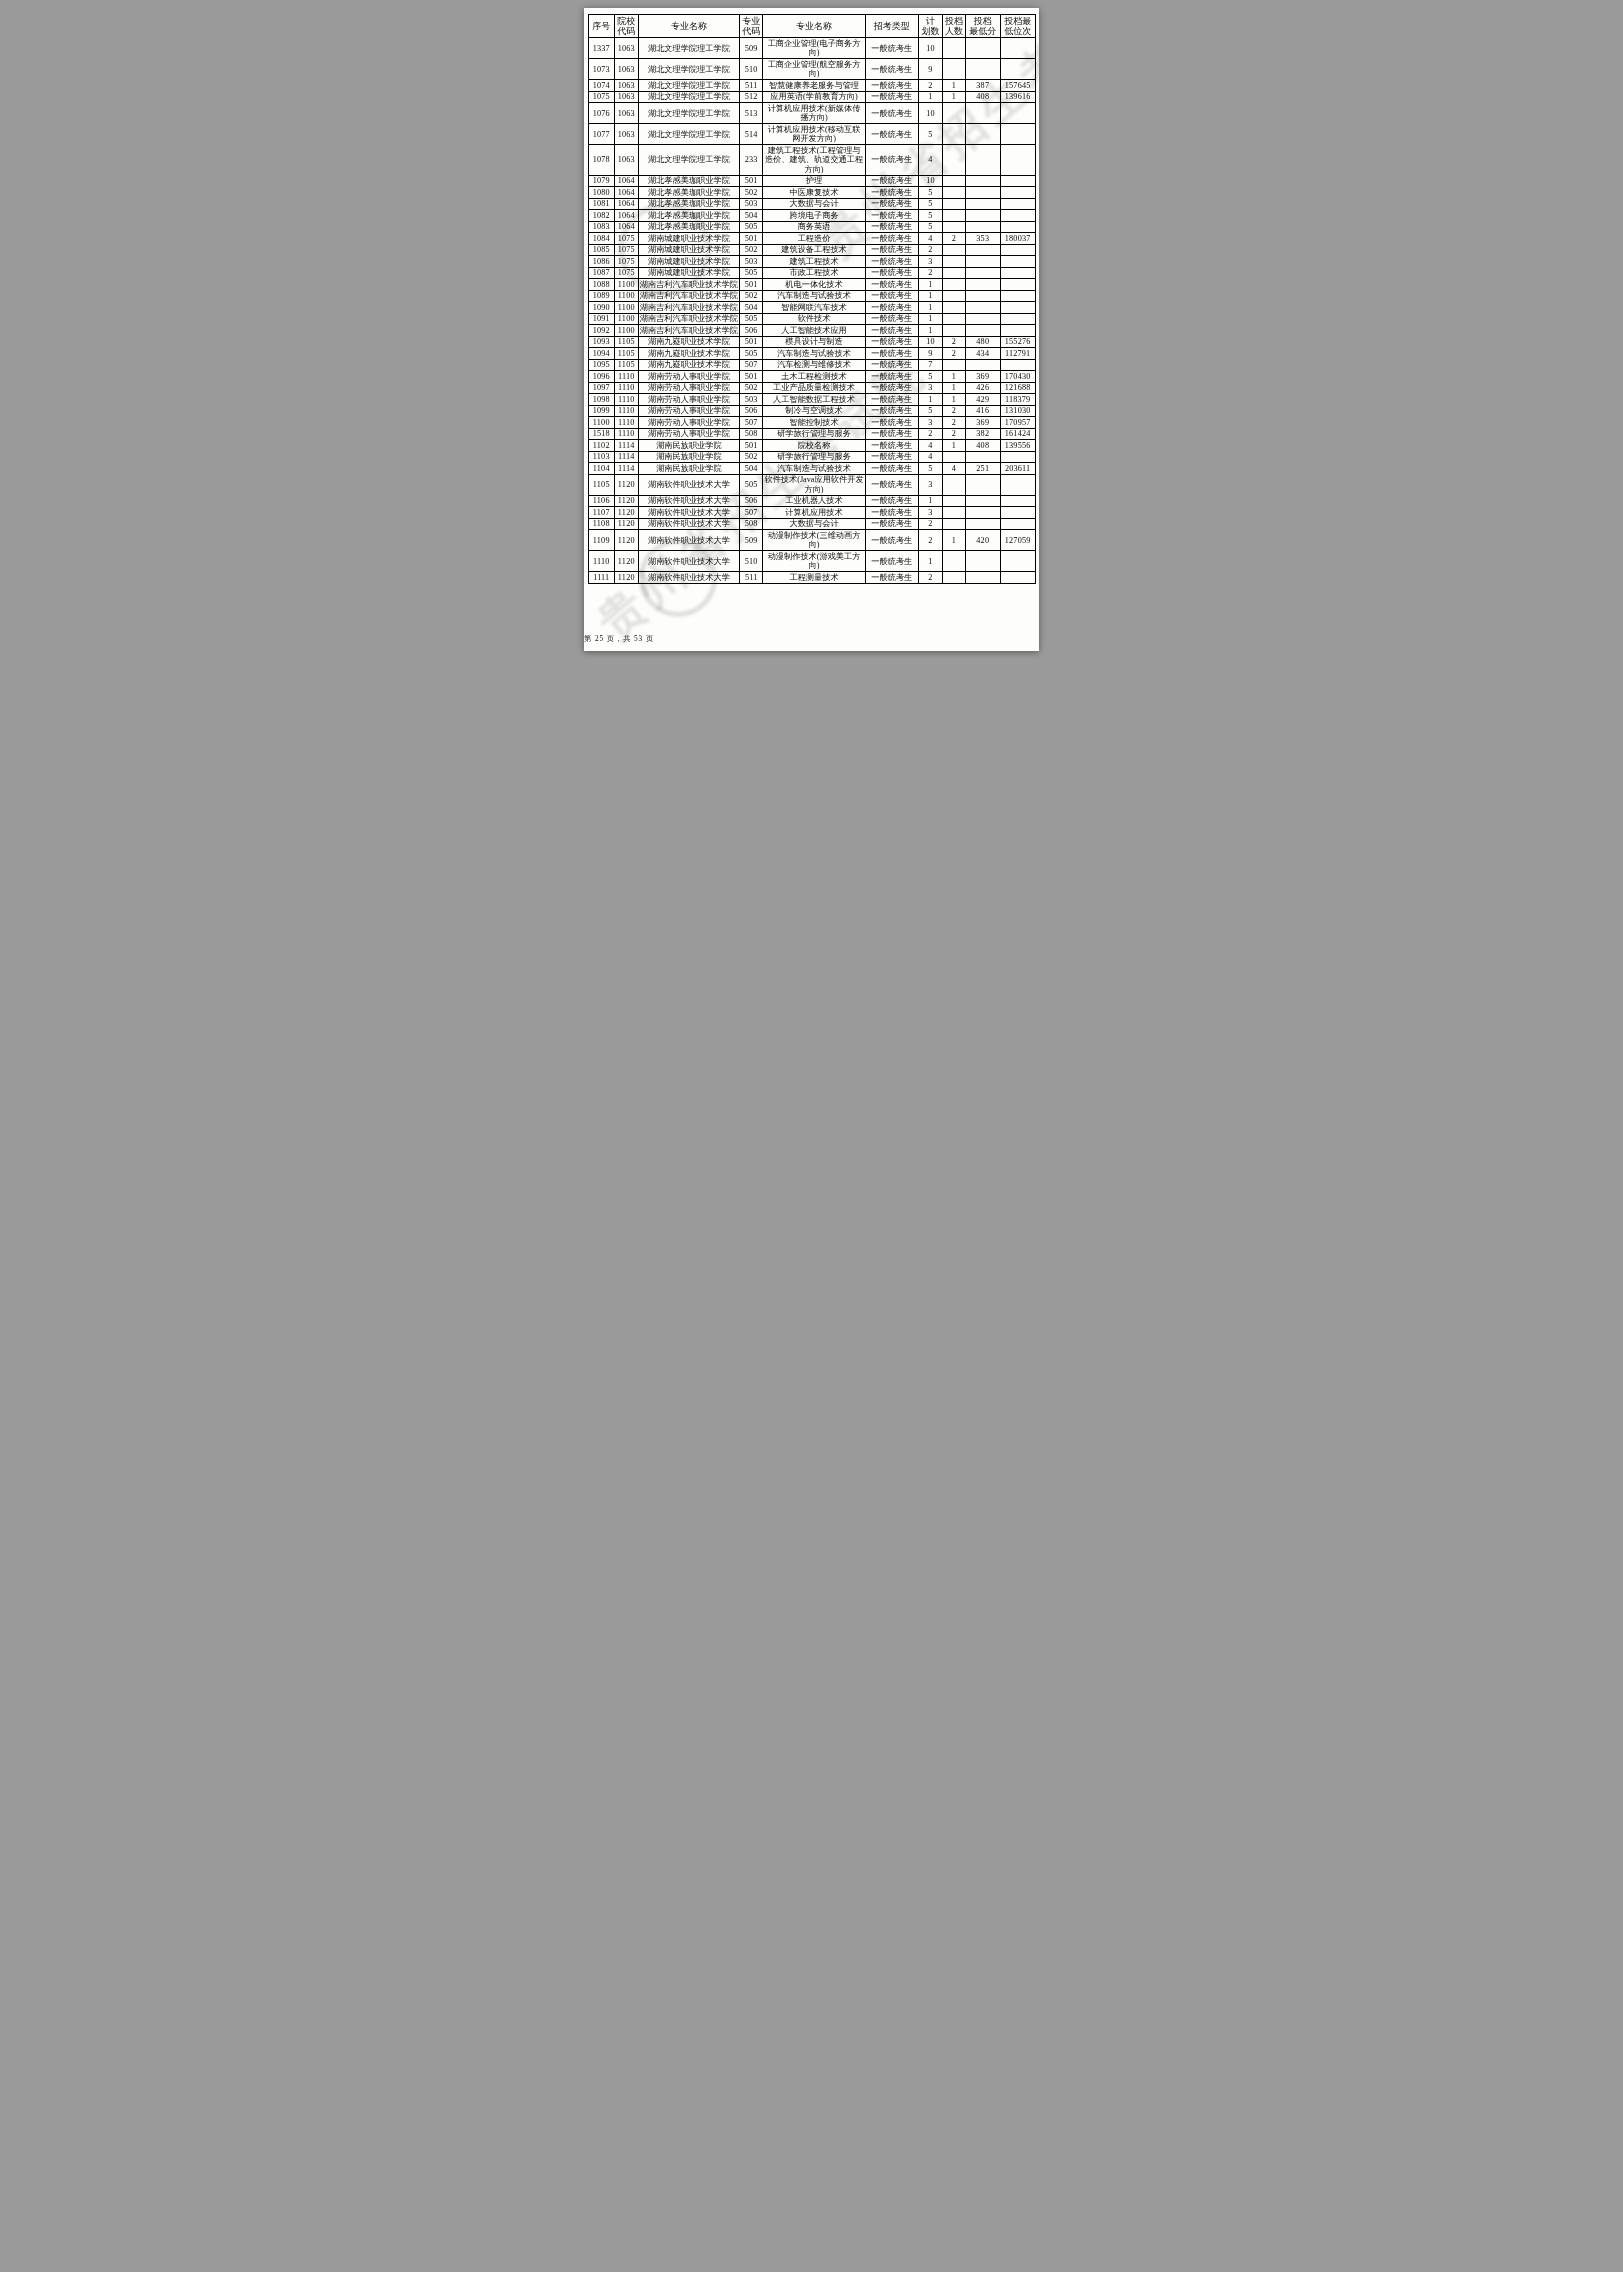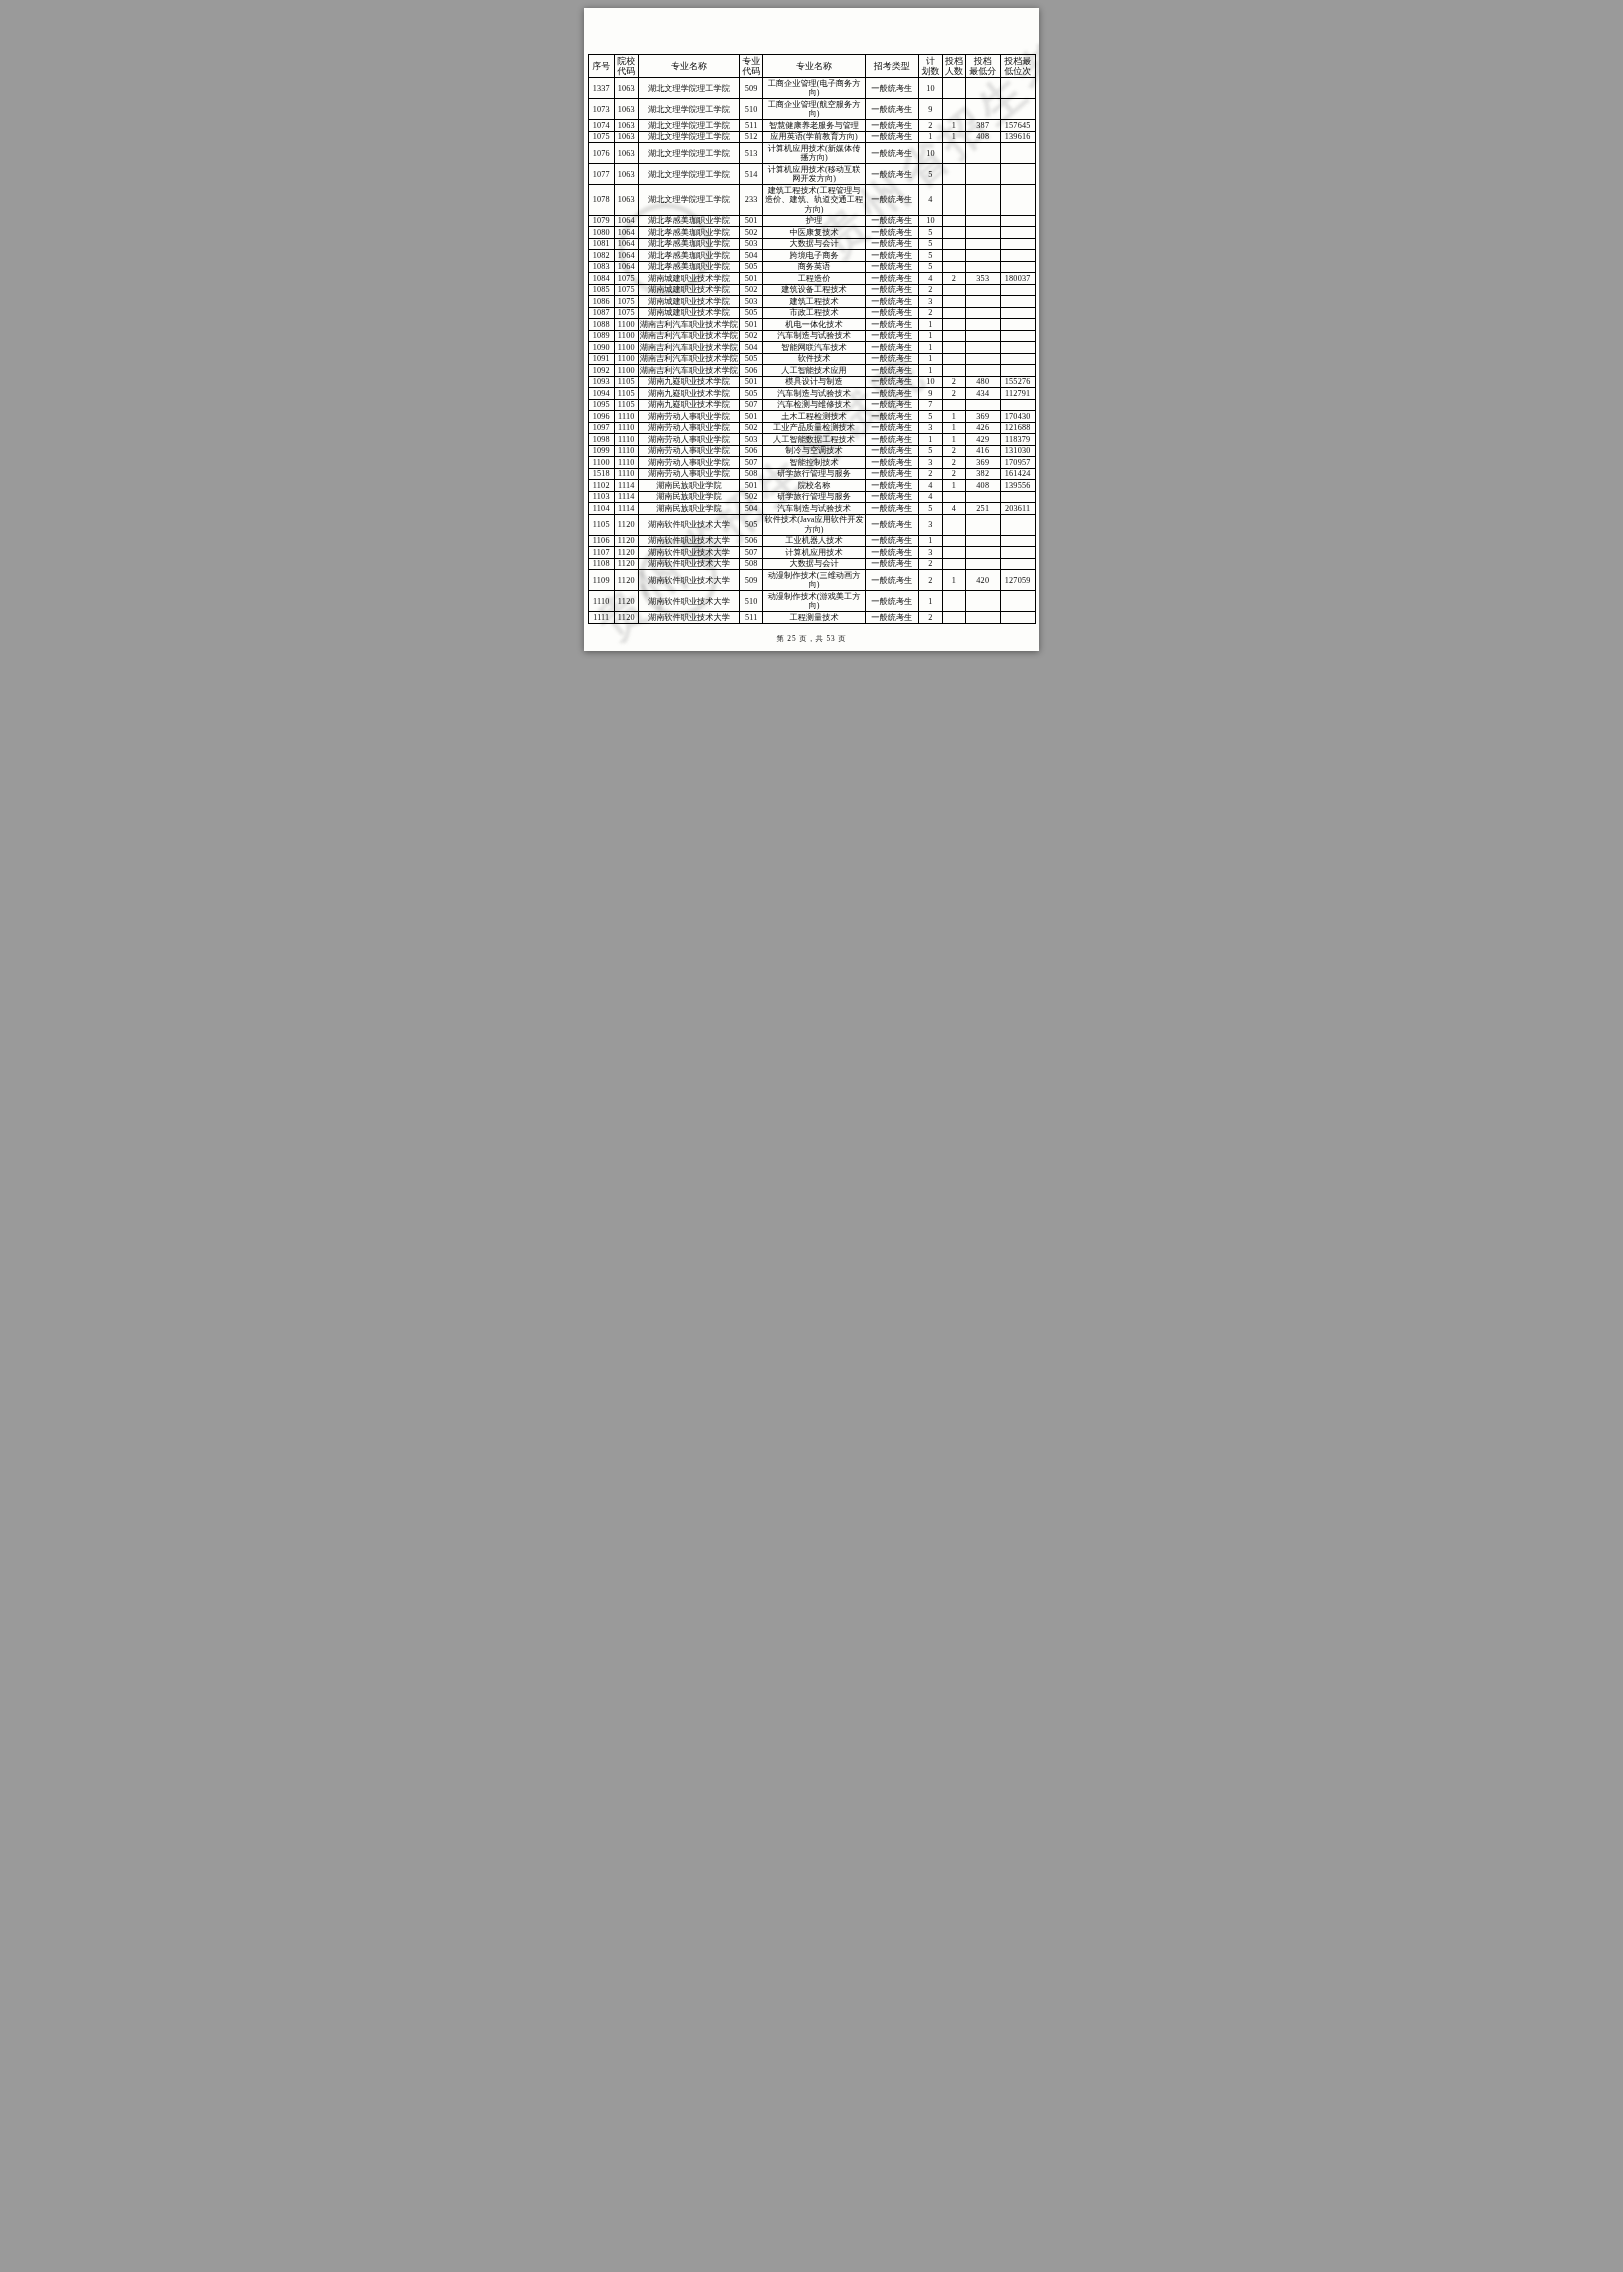--- a/index.html
+++ b/index.html
@@ -49,21 +49,20 @@
     position: absolute;
     z-index: 1;
     top: 5.5px;
     left: 3.6px;
     width: 448px;
     border-collapse: collapse;
     table-layout: fixed;
     border: 1.4px solid #000;
     background: transparent;
     color: #0a0a0a;
-    margin-top: 40px;
   }
   table.adm th, table.adm td {
     border: 1.1px solid #000;
     text-align: center;
     vertical-align: middle;
     overflow: hidden;
     padding: 0.5px 0.9px;
   }
   table.adm th {
     font-size: 9px;
@@ -81,21 +80,20 @@
     font-size: 8.2px;
     letter-spacing: 0.2px;
   }
   
   .footer {
     position: absolute;
     z-index: 1;
     left: 0;
     right: 0;
     top: 626px;
-    text-align: center;
     font-size: 7.3px;
     color: #111;
     letter-spacing: 0.9px;
   }
 </style>
 </head>
 <body>
 
 <div class="page">
 

